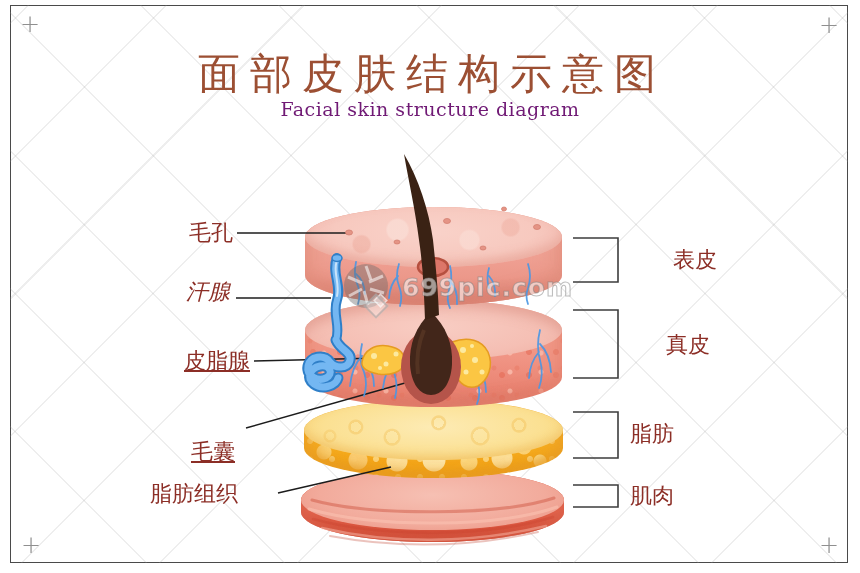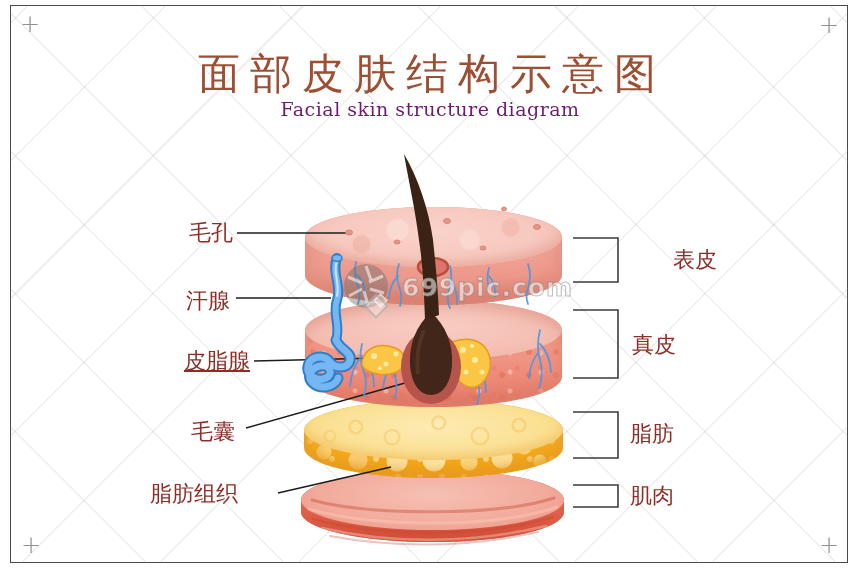--- a/index.html
+++ b/index.html
@@ -214,23 +214,23 @@
       <path d="M25 42 L21 28"></path>
         <path d="M6 33 L19 26"></path>
         <path d="M5 14 L19 20"></path>
     </g>
     <rect x="33" y="33" width="9" height="9" transform="rotate(45 37.5 37.5)" fill="rgba(255,255,255,.35)" stroke="rgba(255,255,255,.6)" stroke-width="1.5"></rect>
   </svg>
   <div class="wm-diamond"></div>
   <div class="wm-site">699pic.com</div>
 
   <div class="lbl lbl-left" style="right:627px;top:220px;">毛孔</div>
-  <div class="lbl lbl-left" style="right:630px;top:288px;">汗腺</div>
+  <div class="lbl lbl-left" style="right:630px;top:279px;font-style:italic;">汗腺</div>
   <div class="lbl lbl-left" style="right:610px;top:348px;text-decoration:underline;">皮脂腺</div>
-  <div class="lbl lbl-left" style="right:625px;top:419px;">毛囊</div>
+  <div class="lbl lbl-left" style="right:625px;top:439px;text-decoration:underline;">毛囊</div>
   <div class="lbl lbl-left" style="right:622px;top:481px;">脂肪组织</div>
 
   <div class="lbl" style="left:630px;top:247px;margin-left:43px;">表皮</div>
-  <div class="lbl" style="left:632px;top:332px;">真皮</div>
+  <div class="lbl" style="left:666px;top:332px;">真皮</div>
   <div class="lbl" style="left:630px;top:421px;">脂肪</div>
   <div class="lbl" style="left:630px;top:483px;">肌肉</div>
 
 </div>
 
 </body></html>

